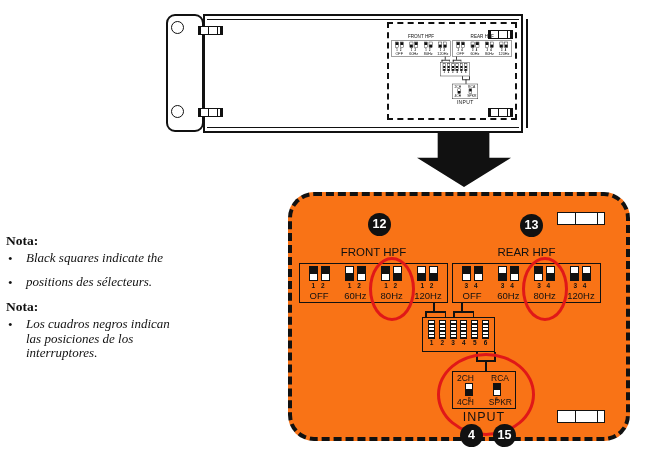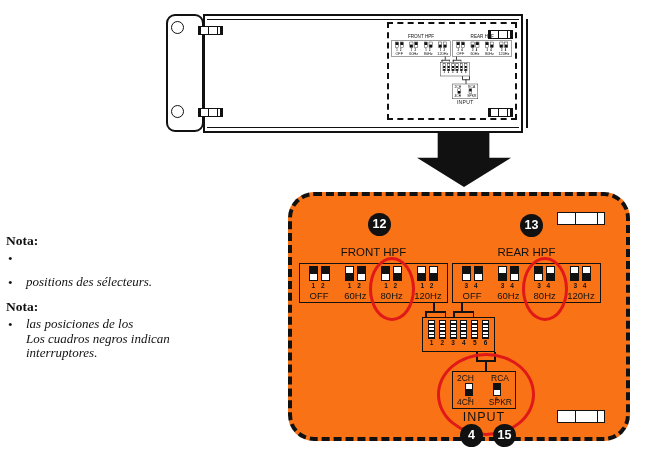--- a/index.html
+++ b/index.html
@@ -225,34 +225,35 @@
     </div>
     </div>
 
   <div class="abs" id="zoom-arrow"></div>
 
   <div class="abs" id="notes">
     <div class="nhead">Nota:</div>
     <div class="nitem">
       <div class="nbullet">•</div>
       <div class="nlines">
+        <div>Black squares indicate the</div>
       </div>
     </div>
     <div class="nitem">
       <div class="nbullet">•</div>
       <div class="nlines">
         <div>positions des sélecteurs.</div>
       </div>
     </div>
     <div class="nhead">Nota:</div>
     <div class="nitem">
       <div class="nbullet">•</div>
       <div class="nlines">
+        <div>Los cuadros negros indican</div>
         <div>las posiciones de los</div>
-        <div>Los cuadros negros indican</div>
         <div>interruptores.</div>
       </div>
     </div>
   </div>
 
   <div class="abs" id="bottom-panel">
 
     <div class="abs badge" style="left:76px;top:17px;">12</div>
     <div class="abs badge" style="left:228px;top:18px;text-align:center;">13</div>
     <div class="abs badge" style="left:168px;top:228px;">4</div>

